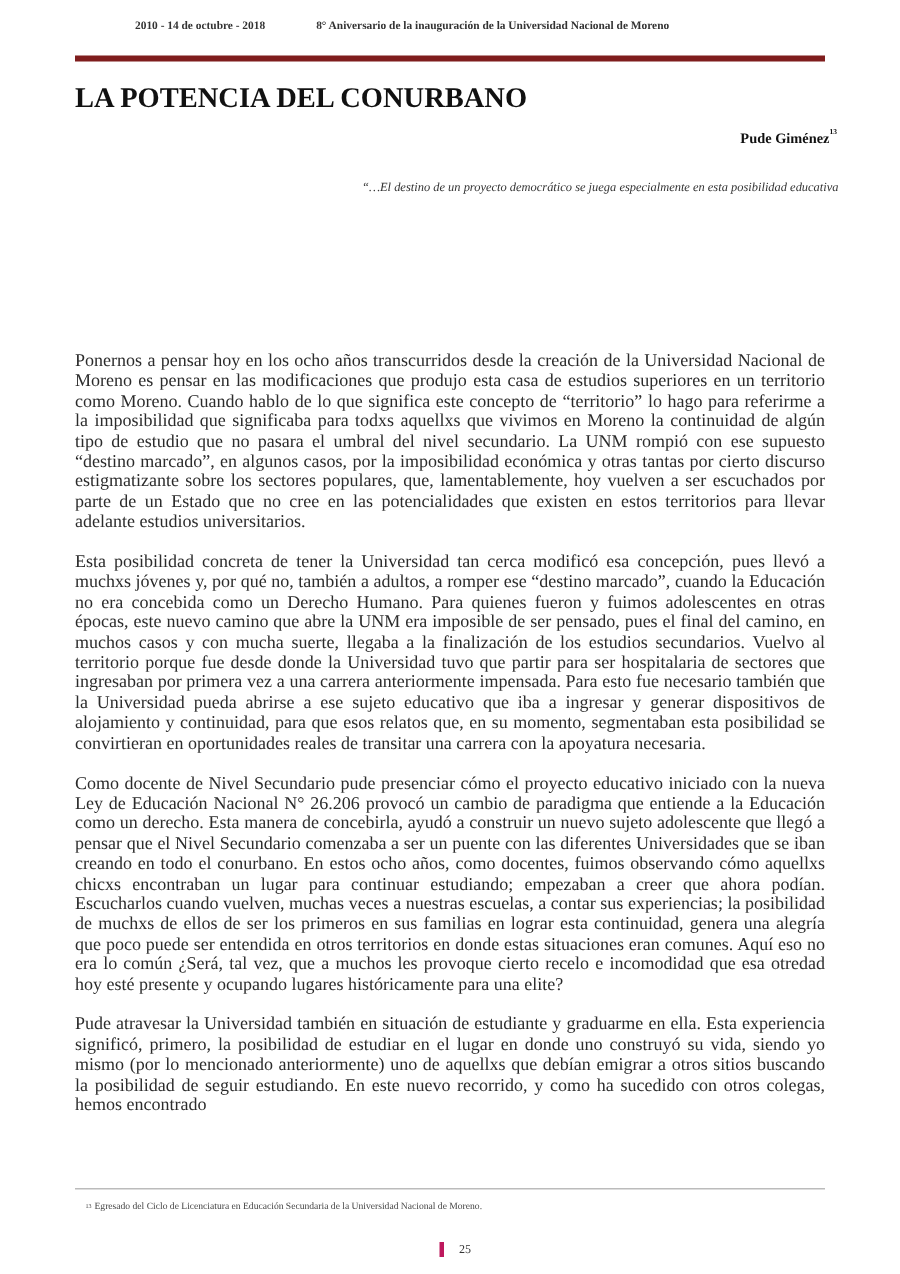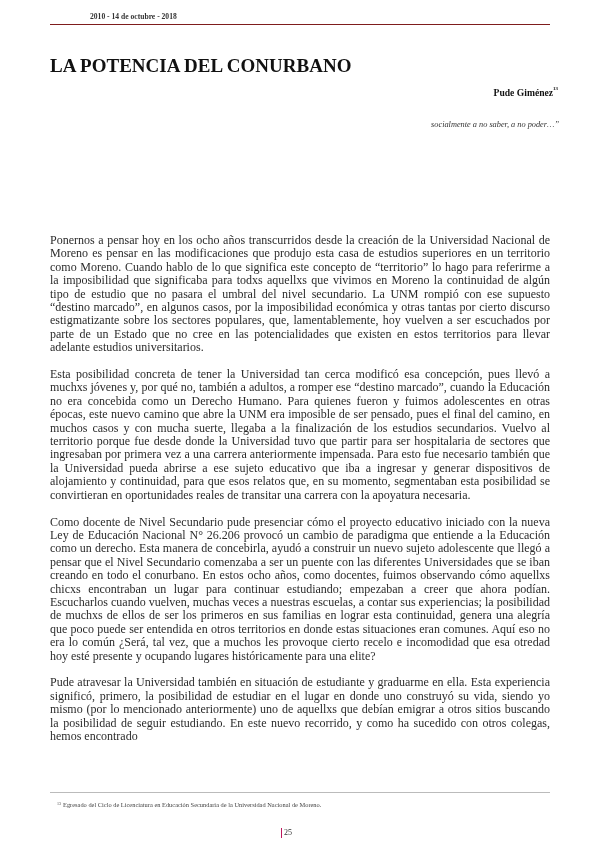--- a/index.html
+++ b/index.html
@@ -3,21 +3,21 @@
   <meta charset="utf-8">
   <style>
     html, body { margin: 0; padding: 0; background: #ffffff; }
     body {
       width: 600px; height: 849px; position: relative; overflow: hidden;
       font-family: "Liberation Serif", "DejaVu Serif", serif; color: #2a2a2a;
     }
     .header {
       position: absolute; top: 12px; left: 50px; width: 500px;
       font-size: 7.6px; font-weight: bold; color: #333;
-      border-bottom: 1px solid #7f1d1d; padding-bottom: 3px;
+      border-bottom: 4px solid #7f1d1d; padding-bottom: 16px;
       display: flex;
     }
     .header .date { margin-left: 40px; }
     .header .anniv { margin-left: 34px; }
     .title {
       position: absolute; top: 55px; left: 50px;
       font-size: 19px; font-weight: bold; color: #111; letter-spacing: 0;
     }
     .author {
       position: absolute; top: 87px; right: 42px;
@@ -34,39 +34,40 @@
     }
     .body p { margin: 0 0 13.4px 0; }
     .fn-rule {
       position: absolute; top: 792px; left: 50px; width: 500px; height: 1px; background: #bbb;
     }
     .footnote {
       position: absolute; top: 801px; left: 57px; font-size: 6.4px; color: #444;
     }
     .footnote sup { font-size: 4px; vertical-align: top; margin-right: 2px; }
     .pagenum {
-      position: absolute; top: 828px; left: 281px; font-size: 8px; color: #333;
-      border-left: 1px solid #be185d; padding-left: 2px; line-height: 10px;
+      position: absolute; top: 828px; left: 293px; font-size: 8px; color: #333;
+      border-left: 3px solid #be185d; padding-left: 10px; line-height: 10px;
     }
   </style>
 </head>
 <body>
 
 <div class="header">
   <span class="date">2010 - 14 de octubre - 2018</span>
+  <span class="anniv">8° Aniversario de la inauguración de la Universidad Nacional de Moreno</span>
 </div>
 
 <div class="title">LA POTENCIA DEL CONURBANO</div>
 
 <div class="author">
   <span>Pude Giménez</span><sup>13</sup>
 </div>
 
 <div class="epigraph">
-  <div>socialmente a no saber, a no poder…”</div>
+  <div>“…El destino de un proyecto democrático se juega especialmente en esta posibilidad educativa</div>
 </div>
 
 <div class="body">
   <p>Ponernos a pensar hoy en los ocho años transcurridos desde la creación de la Universidad Nacional de Moreno es pensar en las modificaciones que produjo esta casa de estudios superiores en un territorio como Moreno. Cuando hablo de lo que significa este concepto de “territorio” lo hago para referirme a la imposibilidad que significaba para todxs aquellxs que vivimos en Moreno la continuidad de algún tipo de estudio que no pasara el umbral del nivel secundario. La UNM rompió con ese supuesto “destino marcado”, en algunos casos, por la imposibilidad económica y otras tantas por cierto discurso estigmatizante sobre los sectores populares, que, lamentablemente, hoy vuelven a ser escuchados por parte de un Estado que no cree en las potencialidades que existen en estos territorios para llevar adelante estudios universitarios.</p>
   <p>Esta posibilidad concreta de tener la Universidad tan cerca modificó esa concepción, pues llevó a muchxs jóvenes y, por qué no, también a adultos, a romper ese “destino marcado”, cuando la Educación no era concebida como un Derecho Humano. Para quienes fueron y fuimos adolescentes en otras épocas, este nuevo camino que abre la UNM era imposible de ser pensado, pues el final del camino, en muchos casos y con mucha suerte, llegaba a la finalización de los estudios secundarios. Vuelvo al territorio porque fue desde donde la Universidad tuvo que partir para ser hospitalaria de sectores que ingresaban por primera vez a una carrera anteriormente impensada. Para esto fue necesario también que la Universidad pueda abrirse a ese sujeto educativo que iba a ingresar y generar dispositivos de alojamiento y continuidad, para que esos relatos que, en su momento, segmentaban esta posibilidad se convirtieran en oportunidades reales de transitar una carrera con la apoyatura necesaria.</p>
   <p>Como docente de Nivel Secundario pude presenciar cómo el proyecto educativo iniciado con la nueva Ley de Educación Nacional N° 26.206 provocó un cambio de paradigma que entiende a la Educación como un derecho. Esta manera de concebirla, ayudó a construir un nuevo sujeto adolescente que llegó a pensar que el Nivel Secundario comenzaba a ser un puente con las diferentes Universidades que se iban creando en todo el conurbano. En estos ocho años, como docentes, fuimos observando cómo aquellxs chicxs encontraban un lugar para continuar estudiando; empezaban a creer que ahora podían. Escucharlos cuando vuelven, muchas veces a nuestras escuelas, a contar sus experiencias; la posibilidad de muchxs de ellos de ser los primeros en sus familias en lograr esta continuidad, genera una alegría que poco puede ser entendida en otros territorios en donde estas situaciones eran comunes. Aquí eso no era lo común ¿Será, tal vez, que a muchos les provoque cierto recelo e incomodidad que esa otredad hoy esté presente y ocupando lugares históricamente para una elite?</p>
   <p>Pude atravesar la Universidad también en situación de estudiante y graduarme en ella. Esta experiencia significó, primero, la posibilidad de estudiar en el lugar en donde uno construyó su vida, siendo yo mismo (por lo mencionado anteriormente) uno de aquellxs que debían emigrar a otros sitios buscando la posibilidad de seguir estudiando. En este nuevo recorrido, y como ha sucedido con otros colegas, hemos encontrado</p>
 </div>
 
 <div class="fn-rule"></div>

